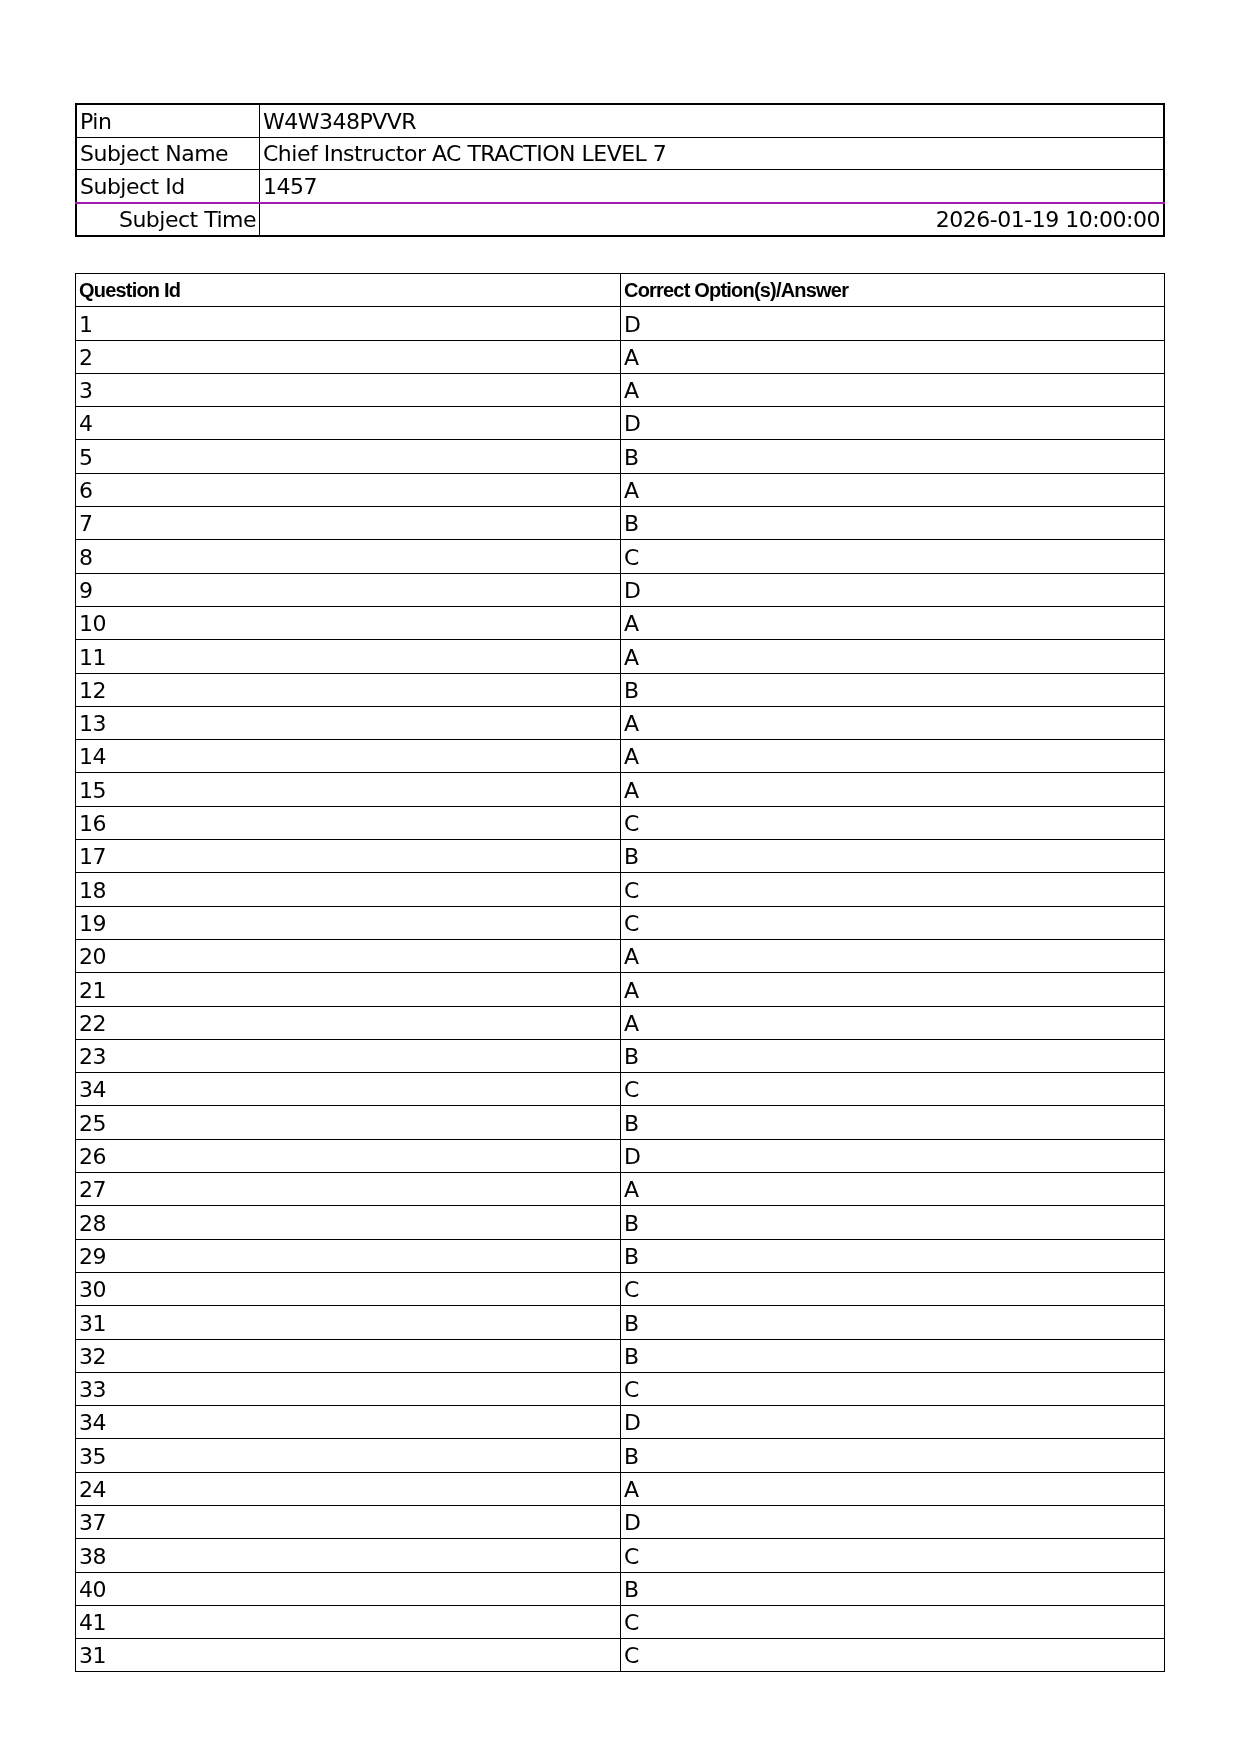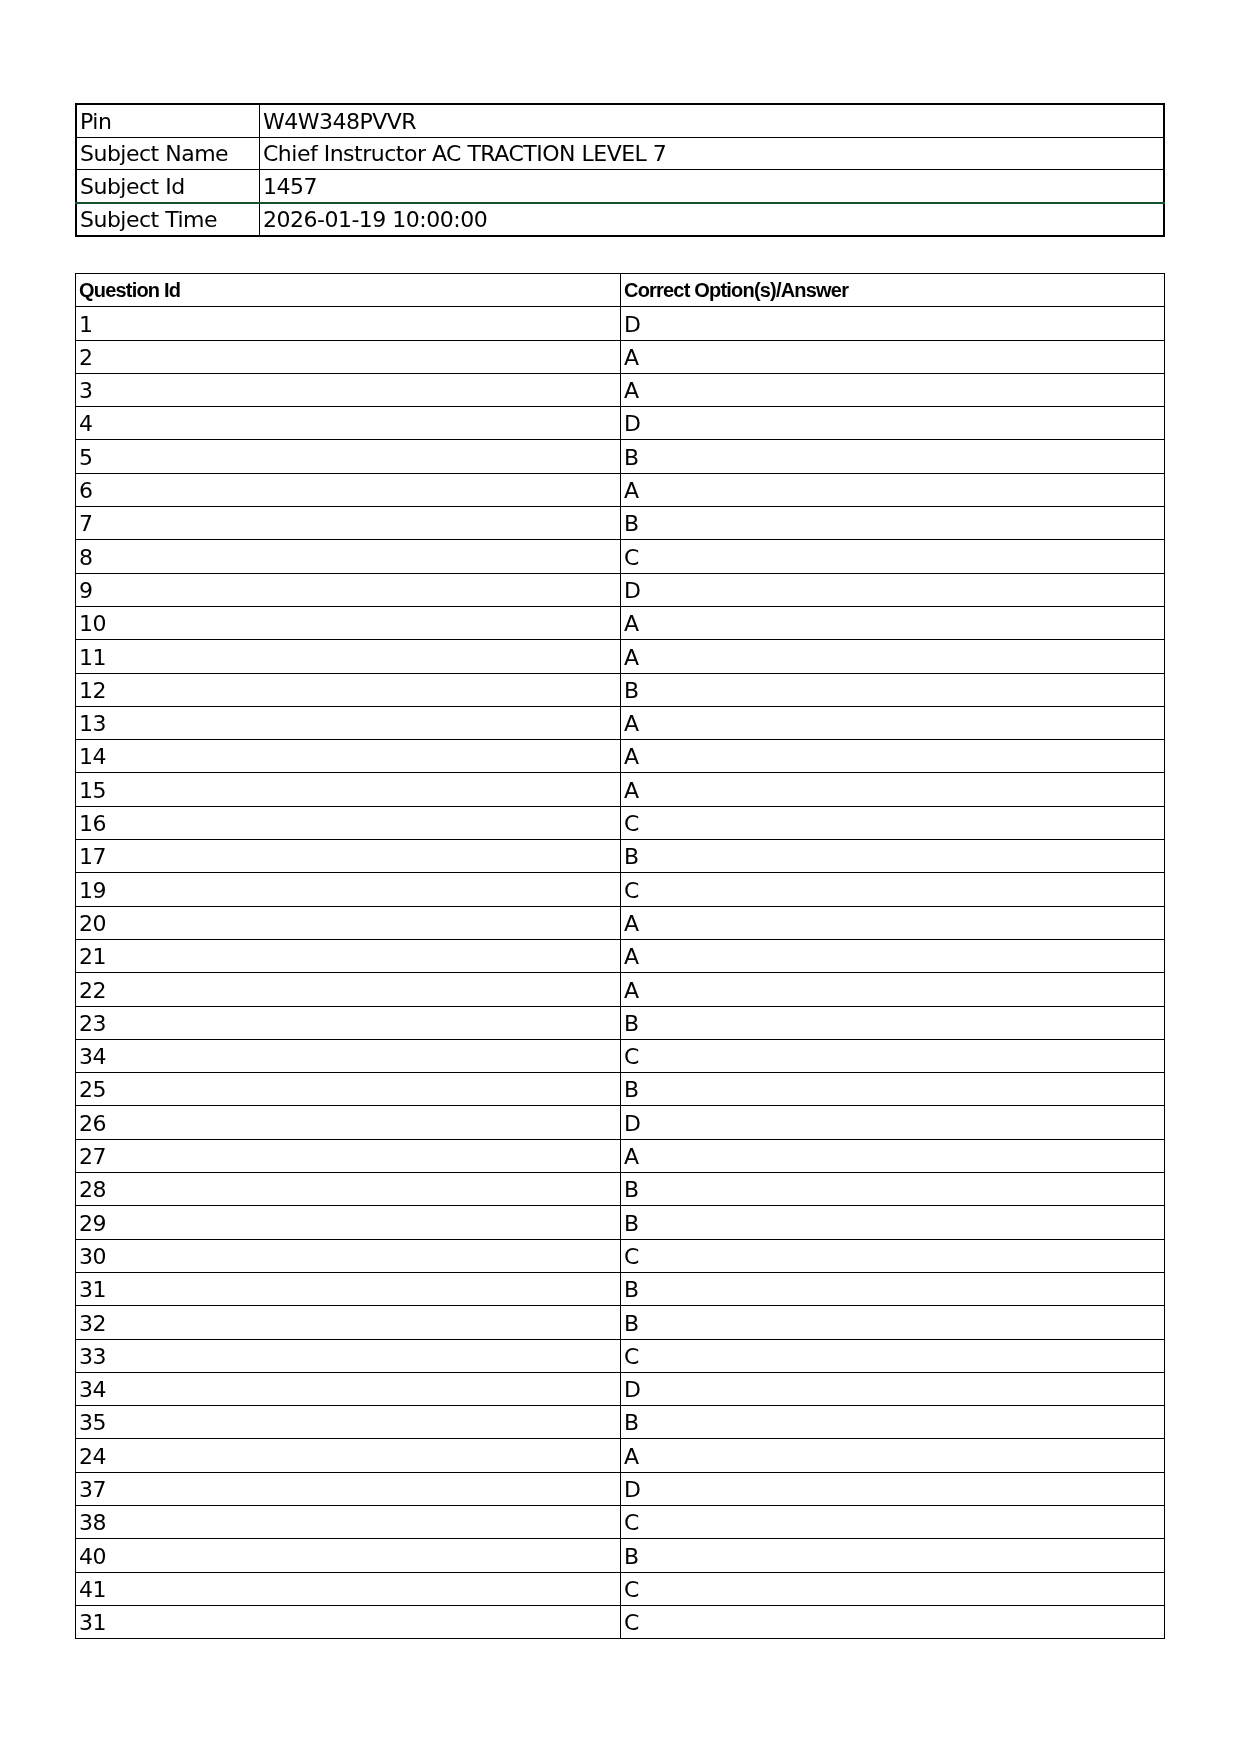--- a/index.html
+++ b/index.html
@@ -19,21 +19,21 @@
       height: 31.5px;
       padding: 0 3px;
       border: 1px solid #000;
       font-size: 22px;
       line-height: 31px;
       white-space: nowrap;
       overflow: hidden;
       letter-spacing: -0.5px;
       vertical-align: bottom;
     }
-    .info-table tr:last-child td { border-top: 2px solid #14532d; }
+    .info-table tr:last-child td { border-top: 2px solid #a21caf; text-align: right; }
     .info-table td.label { width: 176px; }
     .answer-table { top: 245px; border: 1.5px solid #000; }
     .answer-table th, .answer-table td {
       height: 32.3px;
       padding: 0 3px;
       border: 1px solid #000;
       text-align: left;
       white-space: nowrap;
       overflow: hidden;
       vertical-align: bottom;
@@ -150,20 +150,24 @@
       </tr>
       <tr>
         <td>16</td>
         <td>C</td>
       </tr>
       <tr>
         <td>17</td>
         <td>B</td>
       </tr>
       <tr>
+        <td>18</td>
+        <td>C</td>
+      </tr>
+      <tr>
         <td>19</td>
         <td>C</td>
       </tr>
       <tr>
         <td>20</td>
         <td>A</td>
       </tr>
       <tr>
         <td>21</td>
         <td>A</td>

